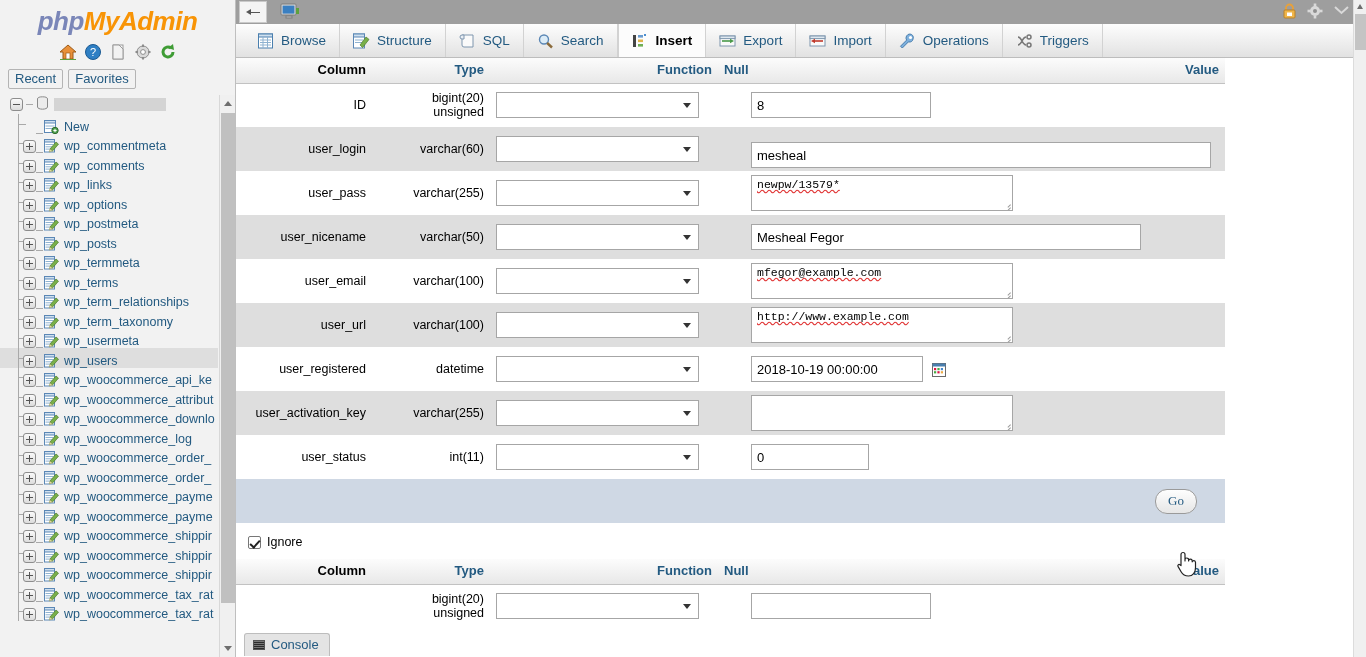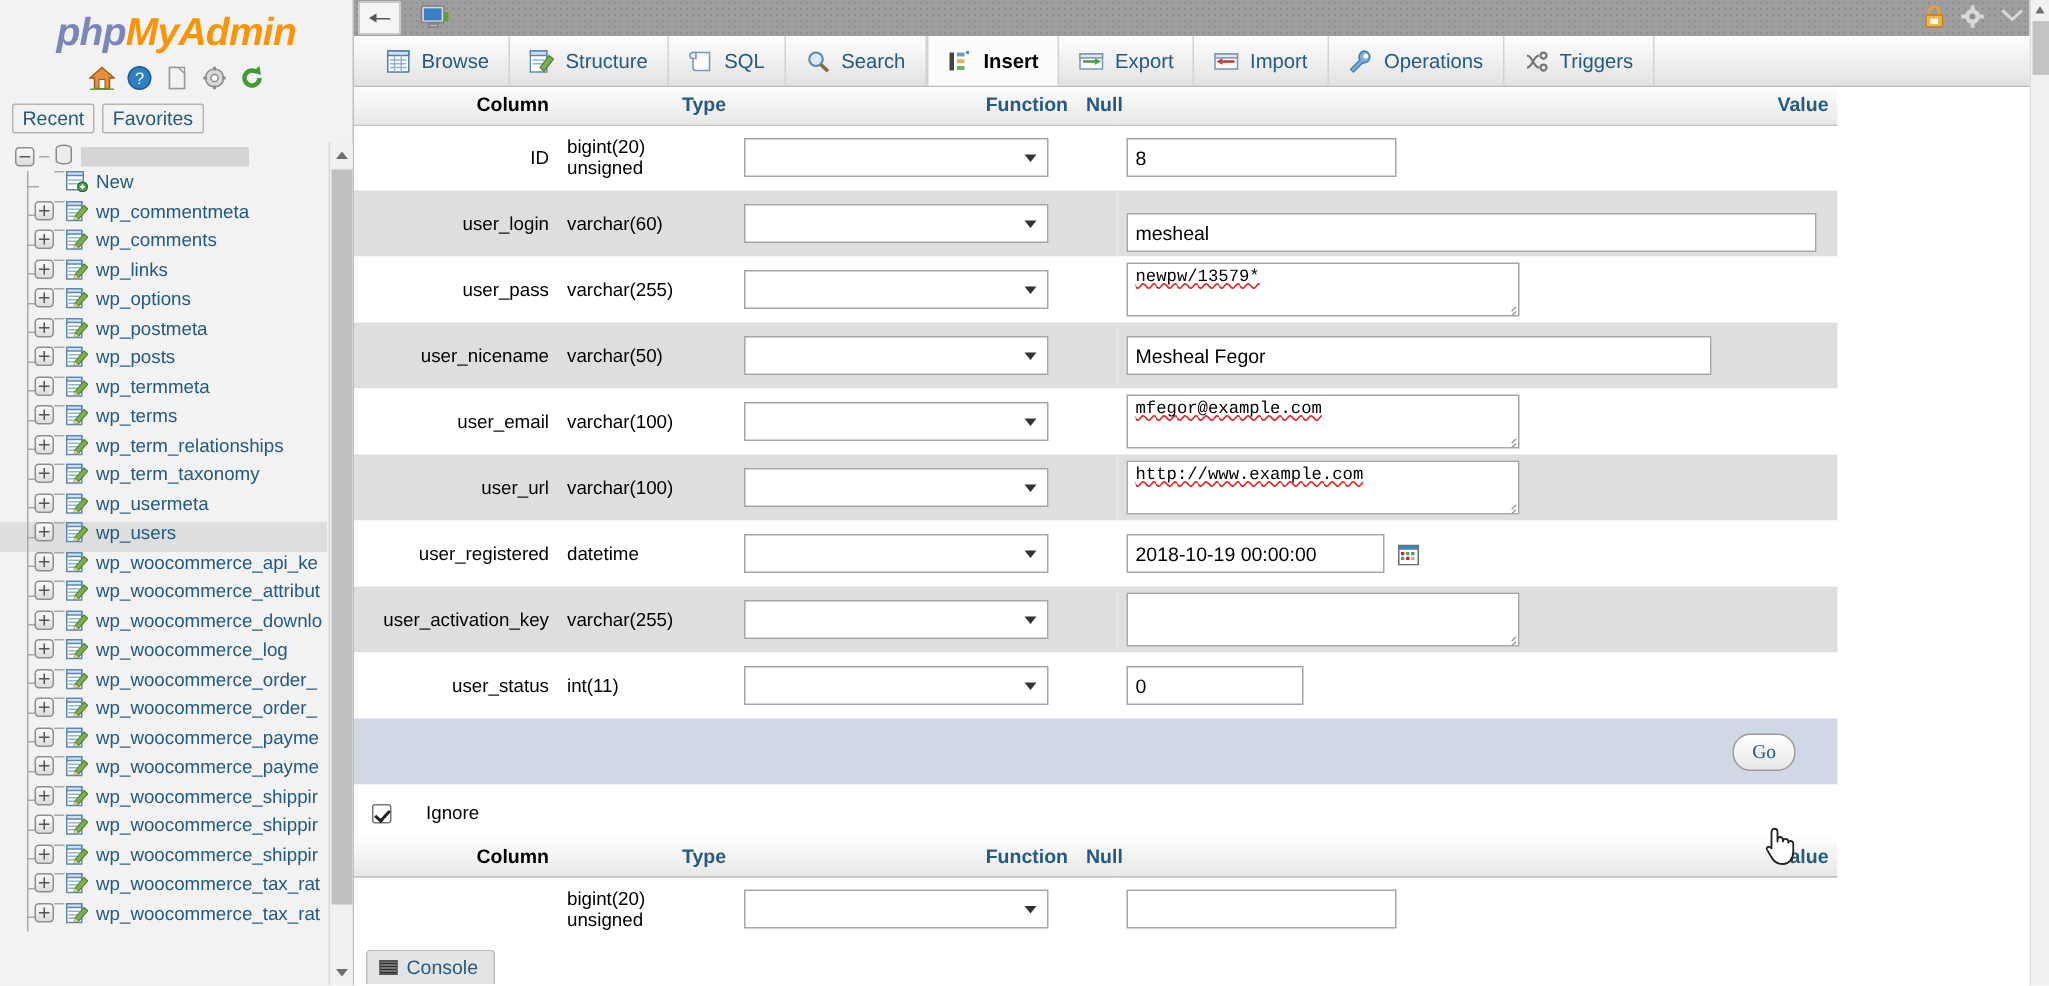--- a/index.html
+++ b/index.html
@@ -63,21 +63,21 @@
     overflow: hidden;
     background: #f2f2f2;
   }
   .db-row {
     display: flex; align-items: center; height: 19px;
     padding-left: 10px; gap: 3px;
   }
   .redact { width: 112px; height: 13px; background: #d4d4d4; margin-left: 2px; }
 
   .tnode {
-    display: flex; align-items: flex-start; height: 19.5px;
+    display: flex; align-items: flex-end; height: 19.5px;
     padding-left: 30px; gap: 0px; white-space: nowrap; position: relative;
   }
   .tnode.sel { background: #dedede; }
   .tnode .lbl {
     font-size: 12.5px; color: #235a81; margin-left: 5px;
     font-family: "Liberation Sans", sans-serif;
   }
   .tnode .vline {
     position: absolute; left: 18px; top: 0; width: 1px; height: 100%;
     background: #a9a9a9;
@@ -223,21 +223,21 @@
   table.ins th.c4 { width: 27px; }
   table.ins th.c5 { width: 480px; }
 
   table.ins td {
     padding: 0 6px; height: 44px; vertical-align: middle;
     font-size: 12.5px; color: #000;
   }
   tr.odd td  { background: #fff; }
   tr.even td { background: #dedede; }
   td.colname { text-align: right; padding-right: 18px; color:#000; }
-  td.coltype { text-align: left; color:#000;margin-top:22px; }
+  td.coltype { text-align: right; color:#000;margin-top:22px; }
   td.nullc { text-align:center; }
 
   select.fn {
     width: 203px; height: 26px;
     font-size: 12px;
     border: 1px solid #a6a6a6;
     background: #fff;
     -webkit-appearance: none; appearance: none;
     padding: 0 4px;
   }
@@ -282,21 +282,21 @@
   .go-btn {
     float: right; margin-right: 22px;
     border: 1px solid #9a9a9a; border-radius: 12px;
     background: linear-gradient(#fefefe,#e6e6e6);
     padding: 3px 12px 4px 12px;
     font-size: 13px; color: #235a81;
     font-family: "Liberation Serif", serif;
   }
 
   .ignore-row {
-    padding: 12px 0 10px 12px; display: flex; align-items: center; gap: 23px;
+    padding: 12px 0 10px 12px; display: flex; align-items: center; gap: 6px;
     background:#fff;
   }
   .cb {
     width: 13px; height: 13px; border: 1px solid #777; background: #fff;
     position: relative; border-radius: 2px;
   }
   .cb:after {
     content:""; position:absolute; left:3px; top:1px;
     width:4px; height:8px; border: solid #222; border-width: 0 2px 2px 0;
     transform: rotate(42deg);

